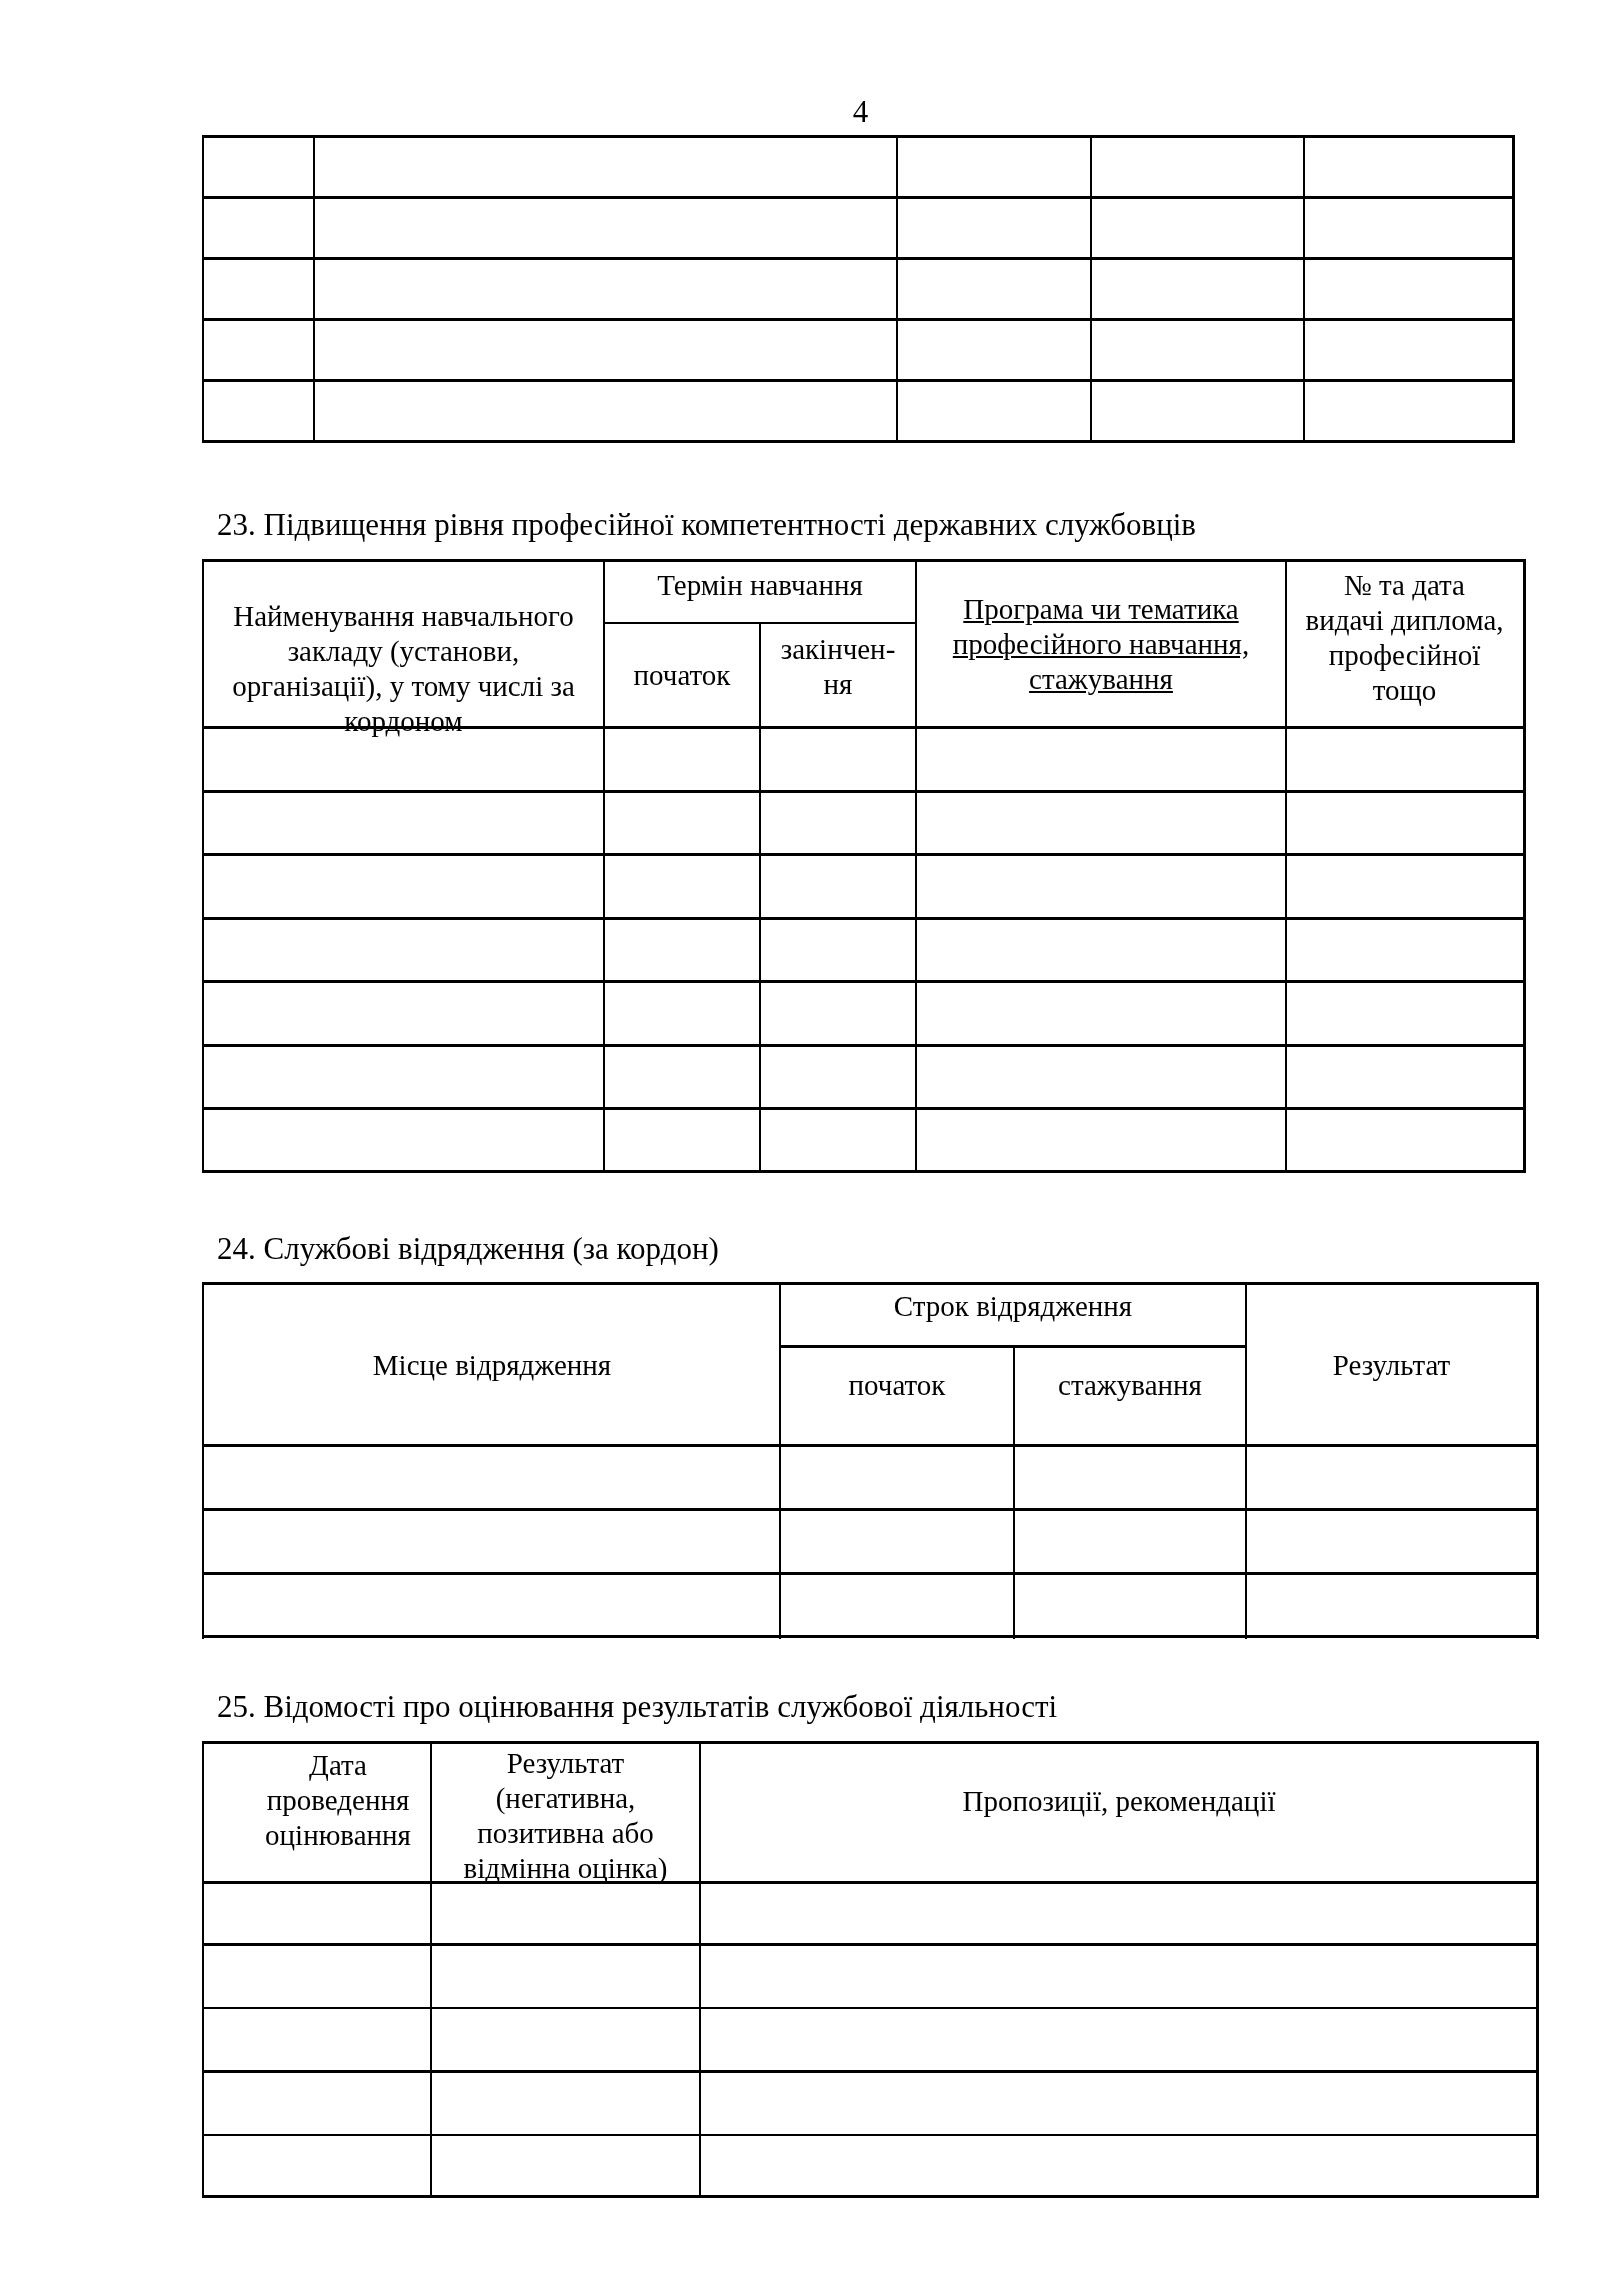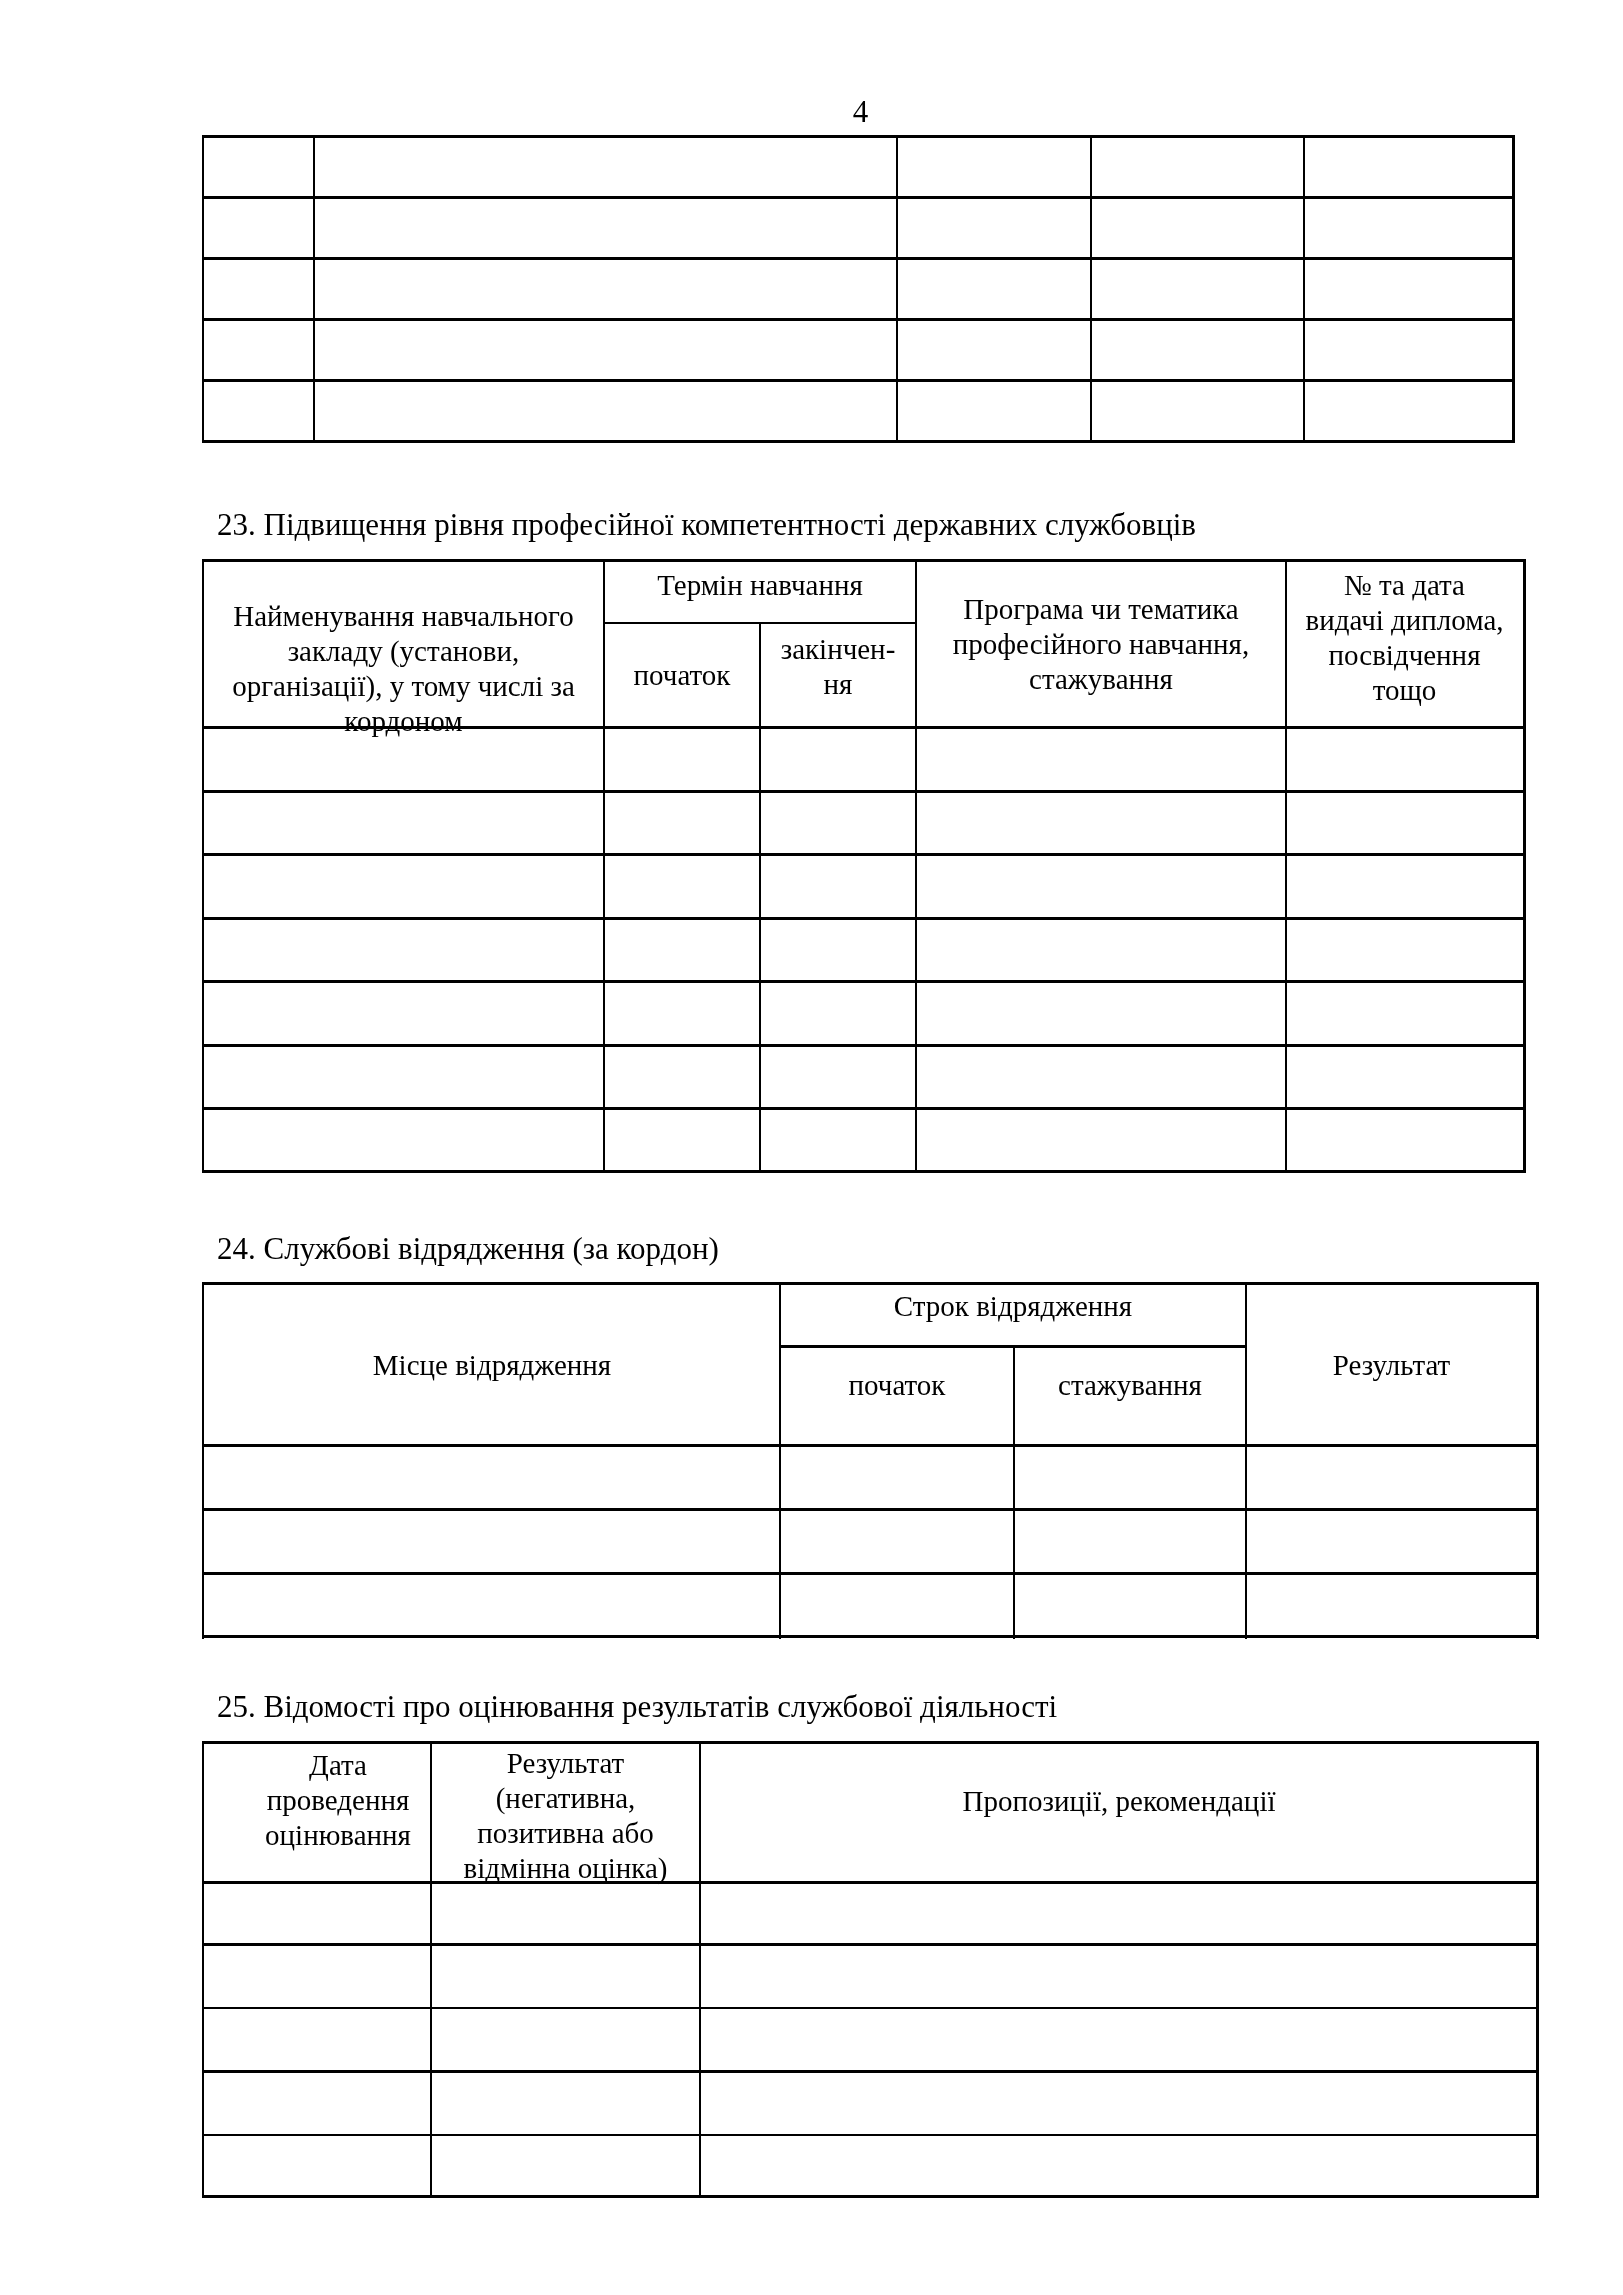--- a/index.html
+++ b/index.html
@@ -69,29 +69,29 @@
   <div class="cell top" style="left:605px; top:562px; width:310px; height:60px;">
     <span>Термін навчання</span>
   </div>
   <div class="cell mid" style="left:605px; top:624px; width:154px; height:102px;">
     <span>початок</span>
   </div>
   <div class="cell top" style="left:761px; top:624px; width:154px; height:102px; padding-top:7.9px;">
     <span>закінчен-</span>
     <span>ня</span>
   </div>
-  <div class="cell mid" style="left:917px; top:562px; width:368px; height:164px;">
+  <div class="cell mid" style="left:917px; top:562px; width:368px; height:164px;text-decoration:underline;">
     <span>Програма чи тематика</span>
     <span>професійного навчання,</span>
     <span>стажування</span>
   </div>
   <div class="cell top" style="left:1286px; top:562px; width:237px; height:164px;">
     <span>№ та дата</span>
     <span>видачі диплома,</span>
-    <span>посвідчення</span>
+    <span>професійної</span>
     <span>тощо</span>
   </div>
   <div class="blank" style="left:204px; top:729px; width:1320px; height:441px;"></div>
 </div>
 
 <div class="abs sec-title" style="top:1232px;">24. Службові відрядження (за кордон)</div>
 
 <div>
   <div class="hl" style="left:202px; top:1282px; width:1337px;"></div>
   <div class="hl" style="left:780px; top:1345px; width:467px;"></div>

